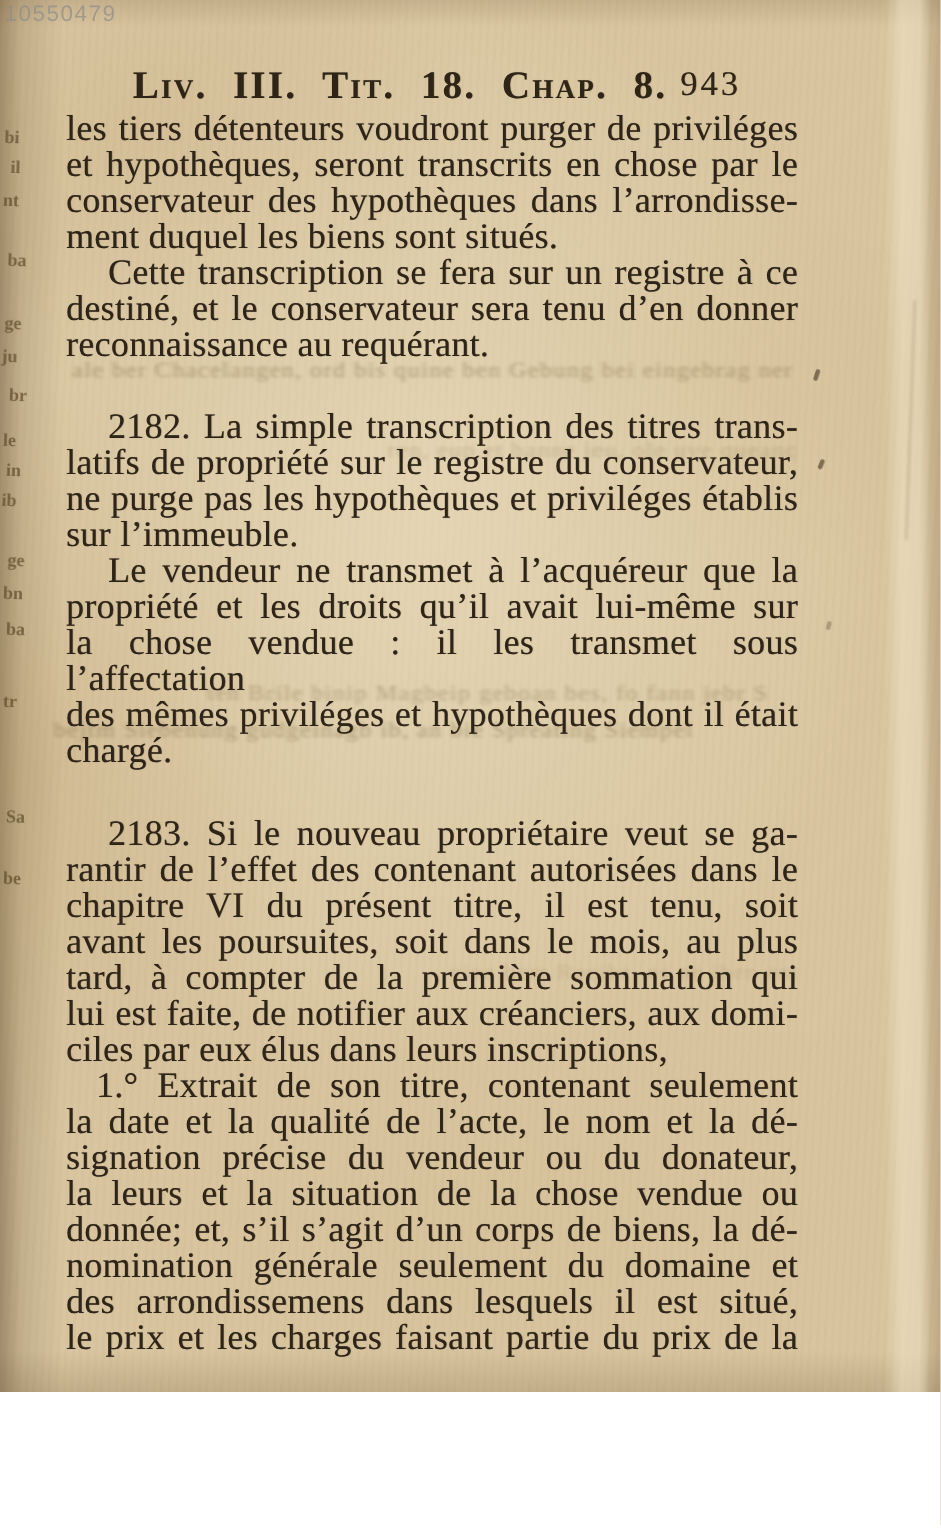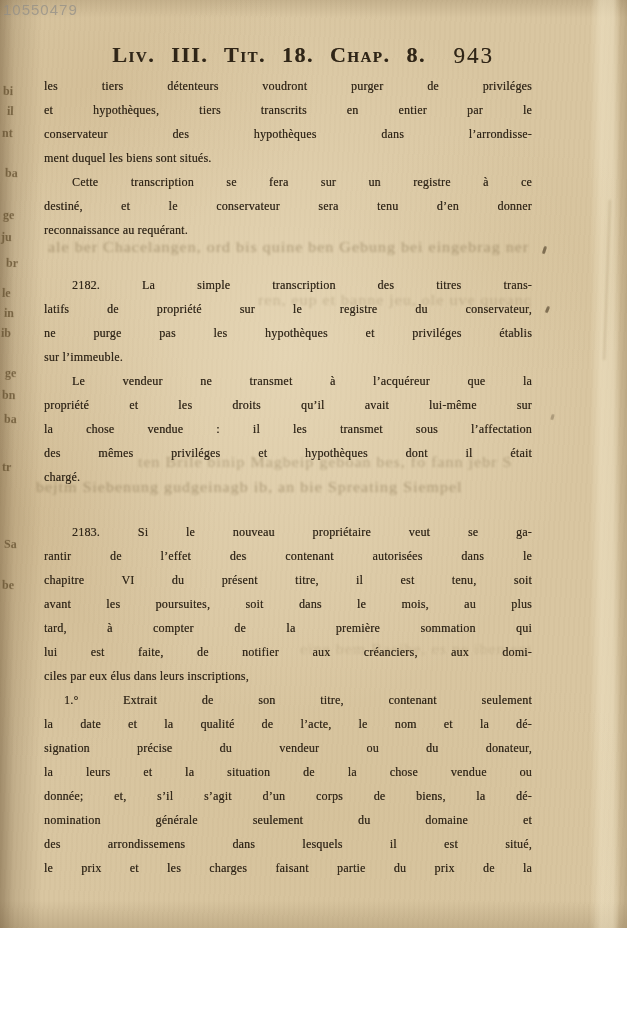--- a/index.html
+++ b/index.html
@@ -30,35 +30,35 @@
     position: absolute; top: 1px; left: 3px;
     font-family: "Liberation Sans", sans-serif;
     font-size: 15px; letter-spacing: 1px;
     color: #8f8d88; opacity: 0.7;
   }
   .header { position: absolute; top: 42px; left: 44px; width: 488px; height: 26px; }
   .header-title {
     position: absolute; left: 50%; transform: translateX(-56%);
     font-variant: small-caps;
     font-weight: 700;
-    font-size: 22px;
+    font-size: 26px;
     letter-spacing: 1.5px; word-spacing: 9px;
     color: #2f2517;
     text-shadow: 0.3px 0.3px 0.5px rgba(47,37,23,0.5);
     white-space: nowrap;
   }
   .page-number {
     position: absolute; right: 38px; top: 1px;
     font-size: 23px; letter-spacing: 2px;
     color: #2f2517;
     text-shadow: 0.3px 0.3px 0.5px rgba(47,37,23,0.5);
   }
   .text-block {
     position: absolute; top: 74px; left: 44px; width: 488px;
-    font-size: 12px; line-height: 24px;
+    font-size: 24px; line-height: 24px;
     color: #2e2417;
     text-shadow: 0.3px 0.3px 0.5px rgba(46,36,23,0.55);
     letter-spacing: 0.2px;
   }
   .line { text-align: justify; text-align-last: justify; }
   .line.end { text-align-last: left; }
   .line.indent { text-indent: 28px; }
   .line.indent-sm { text-indent: 20px; }
   .line.section { margin-top: 31px; }
   .bleed {
@@ -136,21 +136,21 @@
   </div>
 
   <div class="bleed" style="top:239px; left:48px; width:482px; opacity:0.5;">ale ber Chacelangen, ord bis quine ben Gebung bei eingebrag ner Germaa</div>
   <div class="bleed" style="top:292px; left:258px; width:272px; opacity:0.28;">ren, eup et banne jeu, ole uve queanquibus nag</div>
   <div class="bleed" style="top:454px; left:138px; width:392px; opacity:0.42;">ten Brile binip Magbeip geboan bes, fo fann jebr S</div>
   <div class="bleed" style="top:479px; left:36px; width:494px; opacity:0.5;">bejtm Siebenung gudgeinagb ib, an bie Spreating Siempel</div>
   <div class="bleed" style="top:640px; left:300px; width:230px; opacity:0.18;">eine bem Raeibe, es ne iben entlammn nag quer</div>
 
   <div class="text-block">
     <div class="line">les tiers détenteurs voudront purger de priviléges</div>
-    <div class="line">et hypothèques, tiers transcrits en entier par le</div>
+    <div class="line">et hypothèques, seront transcrits en chose par le</div>
     <div class="line">conservateur des hypothèques dans l’arrondisse-</div>
     <div class="line end">ment duquel les biens sont situés.</div>
     <div class="line indent">Cette transcription se fera sur un registre à ce</div>
     <div class="line">destiné, et le conservateur sera tenu d’en donner</div>
     <div class="line end">reconnaissance au requérant.</div>
     <div class="line indent section">2182. La simple transcription des titres trans-</div>
     <div class="line">latifs de propriété sur le registre du conservateur,</div>
     <div class="line">ne purge pas les hypothèques et priviléges établis</div>
     <div class="line end">sur l’immeuble.</div>
     <div class="line indent">Le vendeur ne transmet à l’acquéreur que la</div>

